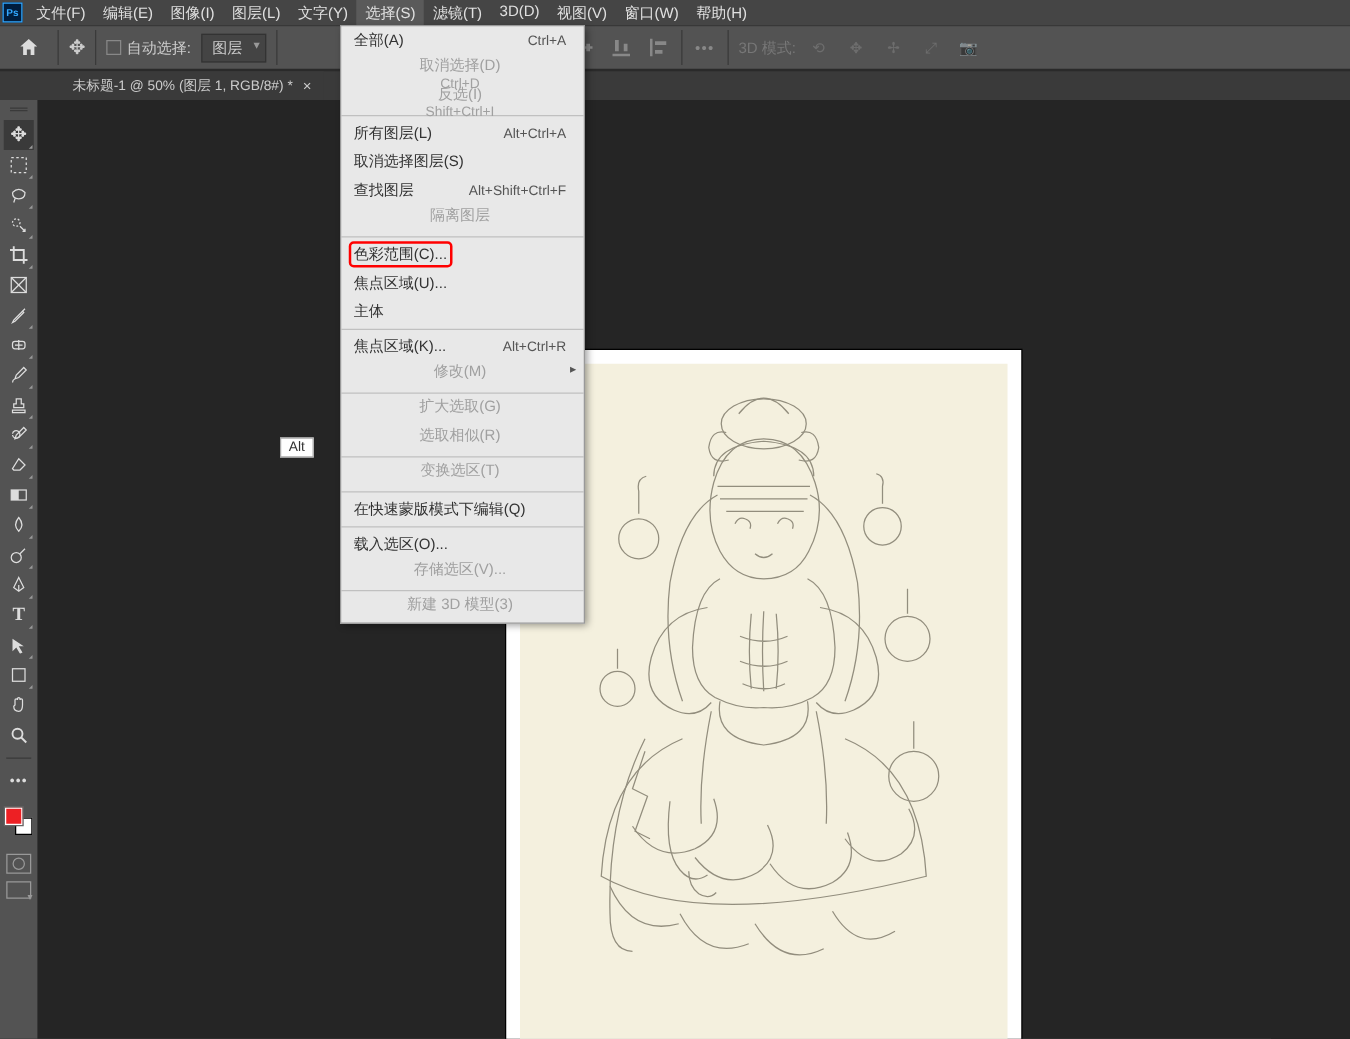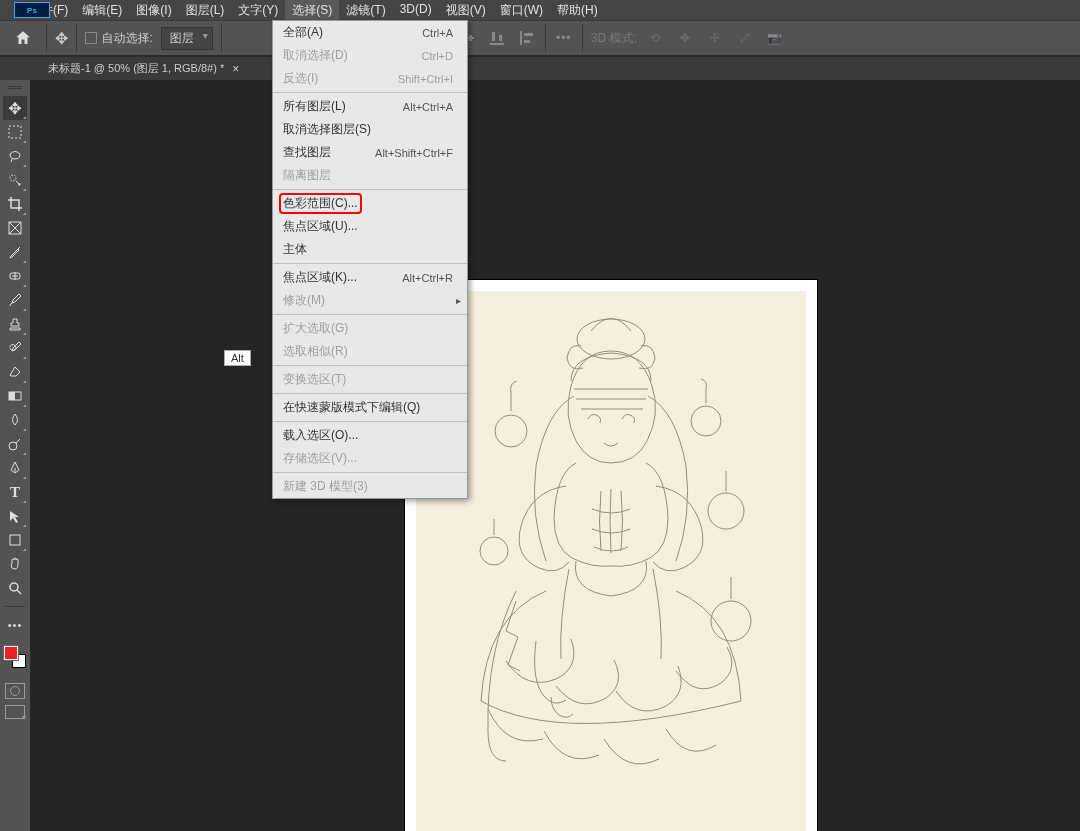--- a/index.html
+++ b/index.html
@@ -1,30 +1,30 @@
 <!DOCTYPE html>
 <html><head>
 <meta charset="utf-8">
 <style>
 * { margin: 0; padding: 0; box-sizing: border-box; font-family: "Microsoft YaHei", Arial, sans-serif; }
 body { width: 1080px; height: 831px; background: #454545; overflow: hidden; position: relative; }
 .menubar { height: 20px; background: #454545; display: flex; align-items: flex-start; padding-left: 22px; font-size: 12px; color: #e0e0e0; }
 .menubar-item { padding: 2px 7px; cursor: pointer; }
 .menubar-item.open { background: #5a5a5a; }
-.ps-logo { position: absolute; left: 14px; top: 2px; width: 36px; height: 16px; background: #001d3d; border: 1px solid #31a8ff; display: flex; align-items: center; justify-content: center; font-size: 8px; color: #31a8ff; font-weight: bold; }
+.ps-logo { position: absolute; left: 2px; top: 2px; width: 16px; height: 16px; background: #001d3d; border: 1px solid #31a8ff; display: flex; align-items: center; justify-content: center; font-size: 8px; color: #31a8ff; font-weight: bold; }
 .optionsbar { height: 36px; background: #535353; display: flex; align-items: center; padding: 0 8px; gap: 8px; font-size: 12px; color: #ccc; border-top: 1px solid #383838; border-bottom: 1px solid #2a2a2a; }
 .home-icon { width: 30px; height: 30px; display: flex; align-items: center; justify-content: center; color: #ddd; }
 .vsep { width: 1px; height: 28px; background: #3a3a3a; }
 .opt-box { display: flex; align-items: center; gap: 4px; justify-content: center; }
 .chk { width: 12px; height: 12px; border: 1px solid #888; }
 .dd { background: #444; border: 1px solid #333; padding: 2px 18px 2px 8px; position: relative; font-size: 12px; color: #ccc; min-width: 50px; }
 .dd:after { content: "▾"; position: absolute; right: 4px; top: 2px; font-size: 10px; color: #999; }
 .opt-icon-group { display: flex; gap: 10px; align-items: center; }
 .opt-icon { width: 20px; height: 20px; color: #888; display: flex; align-items: center; justify-content: center; }
-.tabbar { height: 24px; background: #3a3a3a; border-top: 1px solid #2a2a2a; display: flex; align-items: center; padding-left: 38px; }
+.tabbar { height: 24px; background: #3a3a3a; border-top: 1px solid #2a2a2a; display: flex; align-items: center; padding-left: 48px; }
 .doc-tab { height: 24px; background: #3a3a3a; color: #ccc; font-size: 11px; padding: 0 10px; display: flex; align-items: center; gap: 8px; }
 .doc-tab .x { color: #ccc; font-size: 12px; }
 .workspace { position: absolute; top: 80px; left: 30px; right: 0; bottom: 0; background: #252525; }
 .toolcol { position: absolute; left: 0; top: 80px; bottom: 0; width: 30px; background: #535353; display: flex; flex-direction: column; align-items: center; padding-top: 6px; gap: 0; }
 .tgrip { width: 22px; height: 6px; margin-bottom: 4px; display: flex; flex-direction: column; gap: 1px; align-items: center; }
 .tgrip div { width: 14px; height: 1px; background: #3a3a3a; }
 .tool { width: 24px; height: 24px; display: flex; align-items: center; justify-content: center; color: #ddd; cursor: pointer; position: relative; }
 .tool.active { background: #3a3a3a; }
 .tool.small-tri:after { content: ""; position: absolute; right: 1px; bottom: 1px; width: 0; height: 0; border-left: 3px solid transparent; border-bottom: 3px solid #999; }
 .swatches { width: 24px; height: 24px; position: relative; margin-top: 8px; }
@@ -32,21 +32,21 @@
 .sw-front { position: absolute; left: 1px; top: 1px; width: 14px; height: 14px; background: #ed2024; border: 1px solid #fff; outline: 1px solid #666; }
 .qmask { width: 20px; height: 16px; margin-top: 14px; border: 1px solid #999; position: relative; }
 .qmask:after { content: ""; position: absolute; left: 4px; top: 2px; width: 8px; height: 8px; border: 1px solid #999; border-radius: 50%; }
 .screen-mode { width: 20px; height: 14px; margin-top: 6px; border: 1px solid #999; position: relative; }
 .screen-mode:after { content: "▾"; position: absolute; right: -2px; bottom: -4px; font-size: 8px; color: #999; }
 .canvas { position: absolute; left: 375px; top: 200px; width: 412px; height: 577px; background: #fff; box-shadow: 0 0 0 1px #000; }
 .paper { position: absolute; left: 11px; top: 11px; right: 11px; bottom: 11px; background: #f4f0de; overflow: hidden; }
 .sketch { width: 100%; height: 100%; opacity: 0.65; }
 .dropdown { position: absolute; left: 272px; top: 20px; width: 196px; background: #e8e8e8; border: 1px solid #999; box-shadow: 2px 2px 6px rgba(0,0,0,0.4); font-size: 12px; color: #333; text-align: center; }
 .dm-row { display: flex; justify-content: space-between; align-items: center; height: 23px; padding: 0 14px 0 10px; cursor: default; position: relative; }
-.dm-row.disabled { color: #a0a0a0; }
+.dm-row.disabled { color: #a0a0a0; flex-direction: column; }
 .dm-row .sc { color: #555; font-size: 11px; }
 .dm-row.disabled .sc { color: #a0a0a0; }
 .dm-sep { height: 1px; background: #c0c0c0; margin: 2px 0; }
 .dm-arrow:after { content: "▸"; position: absolute; right: 6px; color: #555; font-size: 10px; }
 .highlight-box { border: 2px solid #ff0000; border-radius: 4px; margin: -2px -4px; padding: 0 2px; }
 .alt-tip { position: absolute; left: 224px; top: 350px; background: #fff; border: 1px solid #aaa; padding: 1px 6px; font-size: 11px; color: #333; }
 .move-glyph { font-size: 16px; }
 </style>
 </head>
 <body>

